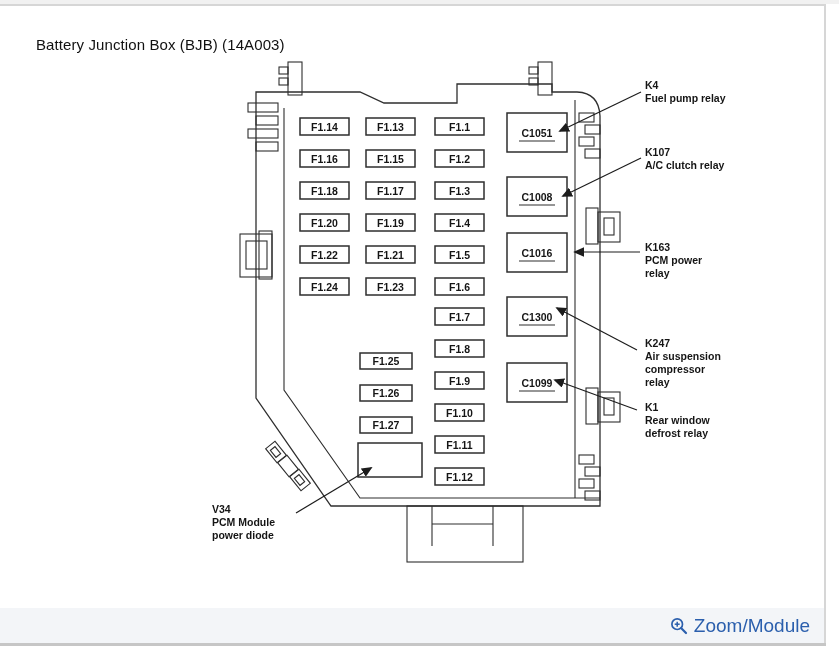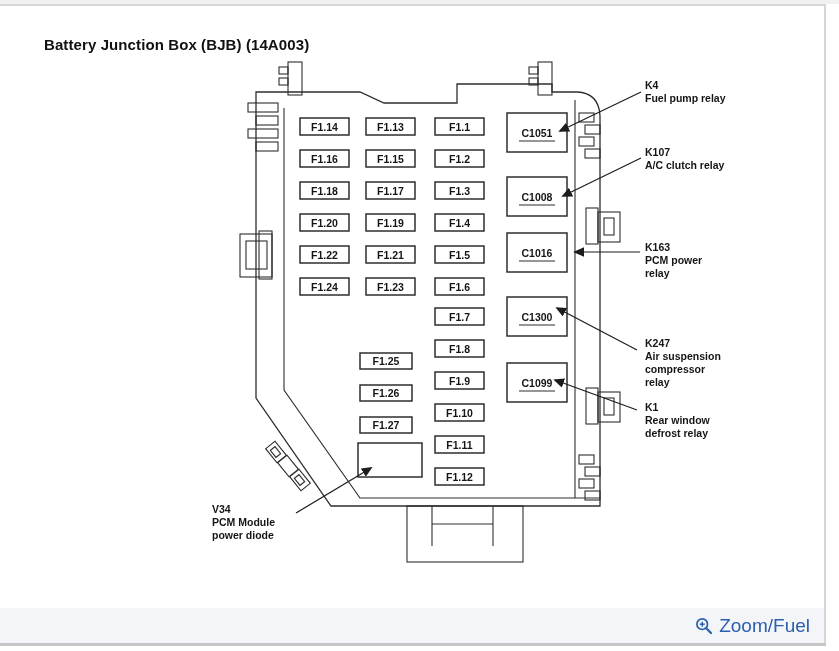--- a/index.html
+++ b/index.html
@@ -6,22 +6,22 @@
   body{
     width:839px;height:651px;position:relative;overflow:hidden;
     background:#ffffff;
     font-family:"Liberation Sans","DejaVu Sans",sans-serif;
   }
   .top-strip{position:absolute;left:0;top:0;width:839px;height:4px;background:#f1f1f1;}
   .card-border-top{position:absolute;left:0;top:4px;width:826px;height:2px;background:#d6d6d6;}
   .card-border-right{position:absolute;left:824px;top:4px;width:2px;height:642px;background:#d6d6d6;}
   .card-border-bottom{position:absolute;left:0;top:643px;width:826px;height:3px;background:#c6c6c6;}
   .page-title{
-    position:absolute;left:44px;top:36px;
-    font-size:15px;font-weight:bold;color:#111;letter-spacing:0.1px;
+    position:absolute;left:36px;top:36px;
+    font-size:15px;font-weight:normal;color:#111;letter-spacing:0.1px;
   }
   .diagram-wrap{position:absolute;left:0;top:0;width:839px;height:608px;}
   .footer{
     position:absolute;left:0;top:608px;width:824px;height:35px;
     background:#f3f5f8;display:flex;align-items:center;justify-content:flex-end;
   }
   .zoomprint{
     display:flex;align-items:center;gap:6px;margin-right:14px;
     color:#2b5fad;font-size:19px;text-decoration:none;cursor:pointer;
   }
@@ -294,17 +294,17 @@
 </div>
 
 <div class="footer">
   <a class="zoomprint">
     <svg width="18" height="18" viewBox="0 0 18 18">
       <circle cx="7.2" cy="7.2" r="5.3" fill="none" stroke="#2b5fad" stroke-width="1.7"></circle>
       <line x1="11.3" y1="11.3" x2="16" y2="16" stroke="#2b5fad" stroke-width="2.2" stroke-linecap="round"></line>
       <line x1="7.2" y1="4.7" x2="7.2" y2="9.7" stroke="#2b5fad" stroke-width="1.5"></line>
       <line x1="4.7" y1="7.2" x2="9.7" y2="7.2" stroke="#2b5fad" stroke-width="1.5"></line>
     </svg>
-    <span>Zoom/Fuel</span>
+    <span>Zoom/Module</span>
   </a>
 </div>
 
 <div class="card-border-bottom"></div>
 
 </body></html>

